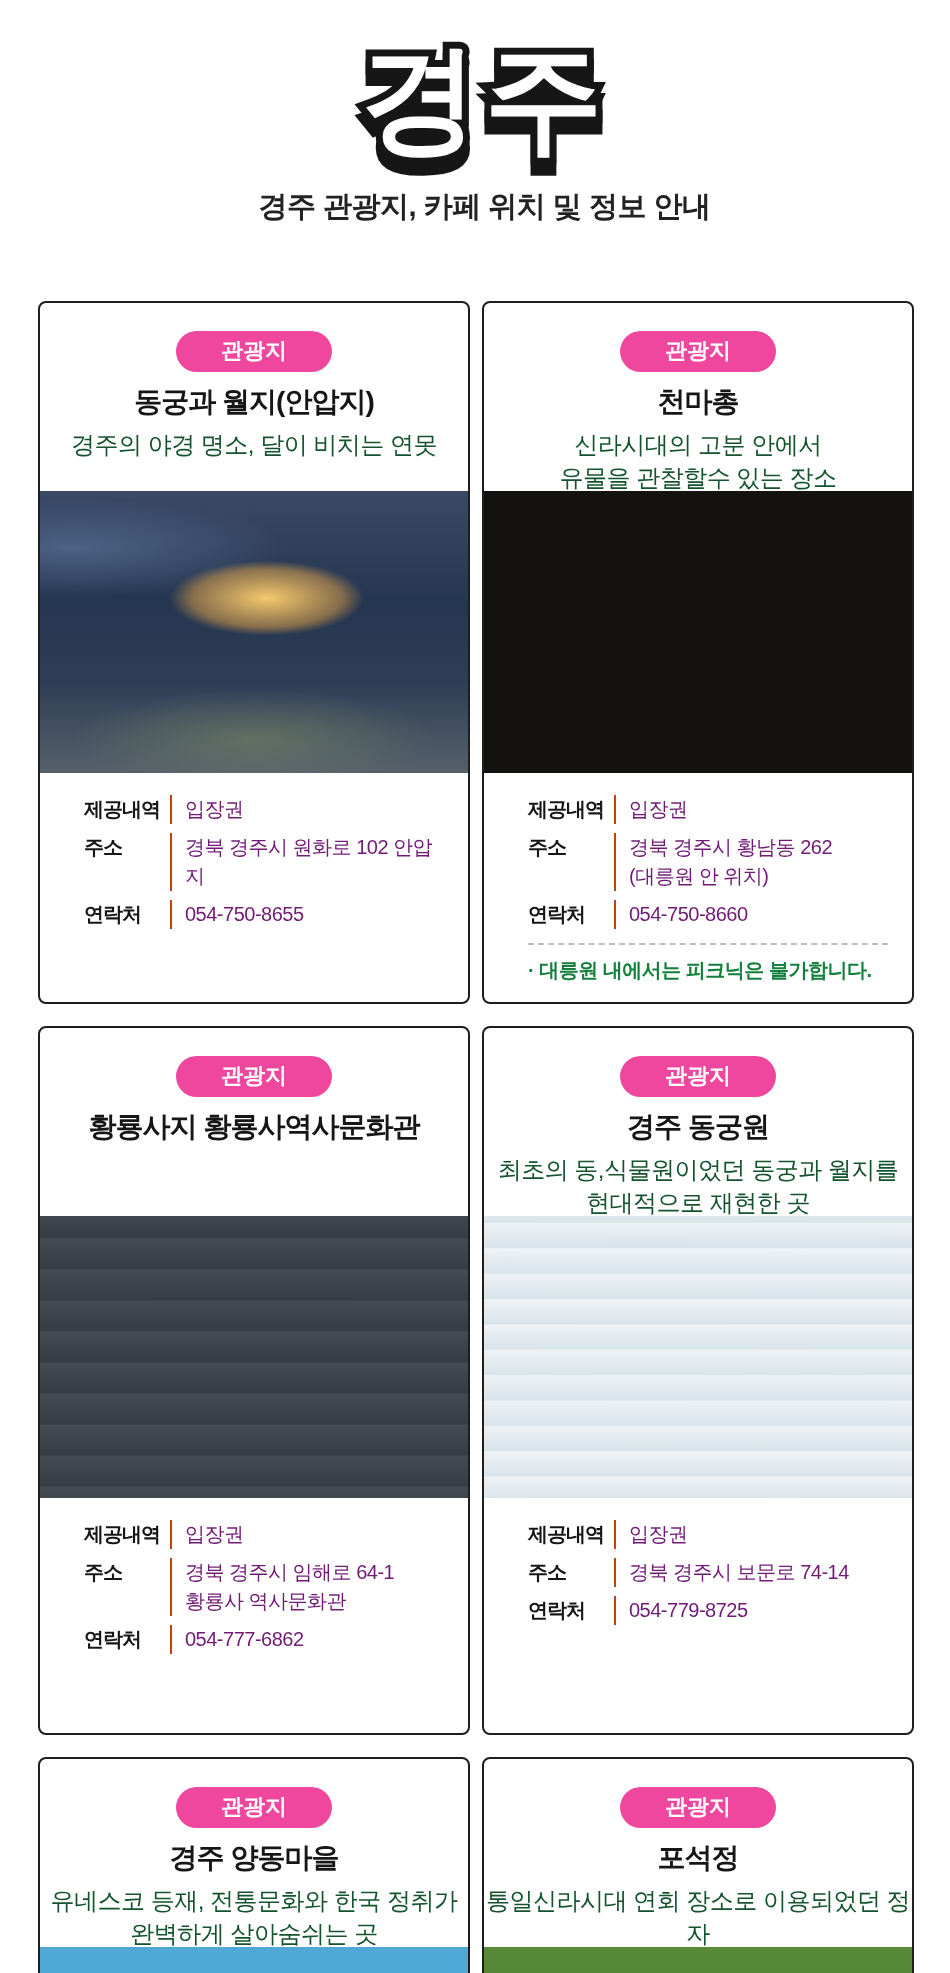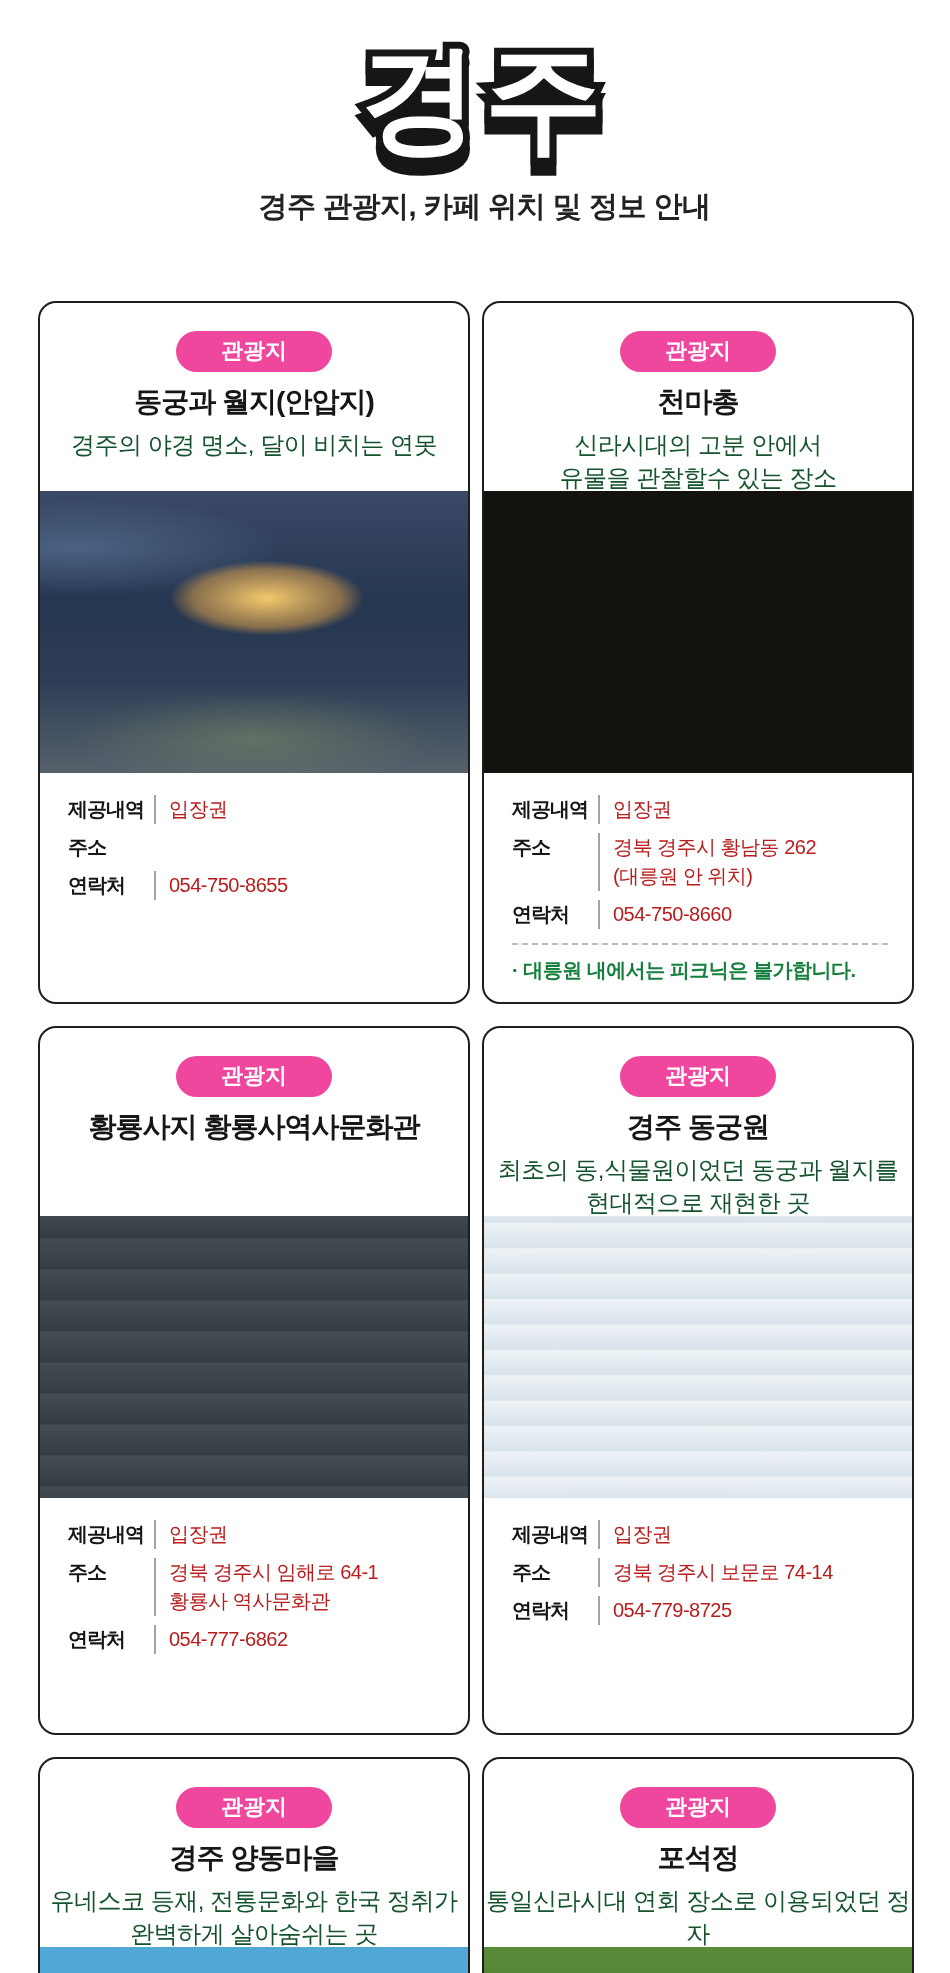--- a/index.html
+++ b/index.html
@@ -56,21 +56,21 @@
     display: grid;
     grid-template-columns: 432px 432px;
     column-gap: 12px;
     row-gap: 22px;
     padding: 0 38px;
     margin-top: 74px;
   }
   .card {
     box-sizing: border-box;
     border: 2px solid #1e1e1e;
-    border-radius: 18px;
+    border-radius: 8px;
     background: #fff;
     overflow: hidden;
     display: flex;
     flex-direction: column;
   }
   .card.r1 { height: 703px; }
   .card.r2 { height: 709px; }
   .card.r3 { height: 700px; }
 
   .card-head {
@@ -154,44 +154,44 @@
   .photo-poseokjeong {
     background:
       radial-gradient(ellipse 60px 34px at 72% 25%, rgba(255,255,255,0.8), rgba(255,255,255,0) 62%),
       radial-gradient(ellipse 120px 55px at 22% 45%, #79aa4e, rgba(121,170,78,0) 70%),
       radial-gradient(ellipse 90px 45px at 55% 70%, #2c4a21, rgba(44,74,33,0) 72%),
       linear-gradient(180deg, #588a38, #3f6d2c);
   }
 
   
   .card-info {
-    padding: 22px 24px 0 28px;
+    padding: 22px 24px 0 44px;
     text-align: left;
   }
   .info-row {
     display: flex;
     align-items: stretch;
     margin-bottom: 9px;
   }
   .info-label {
     flex: none;
     width: 86px;
     font-size: 20px;
     font-weight: 800;
     letter-spacing: -1px;
     line-height: 1.45;
     color: #161616;
   }
   .info-value {
-    border-left: 2px solid #a3a3a3;
+    border-left: 2px solid #c2410c;
     padding-left: 13px;
     font-size: 20px;
     letter-spacing: -0.5px;
     line-height: 1.45;
-    color: #b91c1c;
+    color: #701a75;
     white-space: pre-line;
   }
   .info-note {
     border-top: 2px dashed #bdbdbd;
     margin-top: 14px;
     padding: 11px 0 0 12px;
     text-indent: -12px;
     font-size: 20px;
     font-weight: 700;
     letter-spacing: -0.5px;
@@ -218,20 +218,21 @@
         <p class="card-desc">경주의 야경 명소, 달이 비치는 연못</p>
       </div>
       <div class="photo photo-donggung"></div>
       <div class="card-info">
         <div class="info-row">
           <span class="info-label">제공내역</span>
           <span class="info-value">입장권</span>
         </div>
         <div class="info-row">
           <span class="info-label">주소</span>
+          <span class="info-value">경북 경주시 원화로 102 안압지</span>
         </div>
         <div class="info-row">
           <span class="info-label">연락처</span>
           <span class="info-value">054-750-8655</span>
         </div>
       </div>
     </article>
 
     <article class="card r1">
       <div class="card-head">

